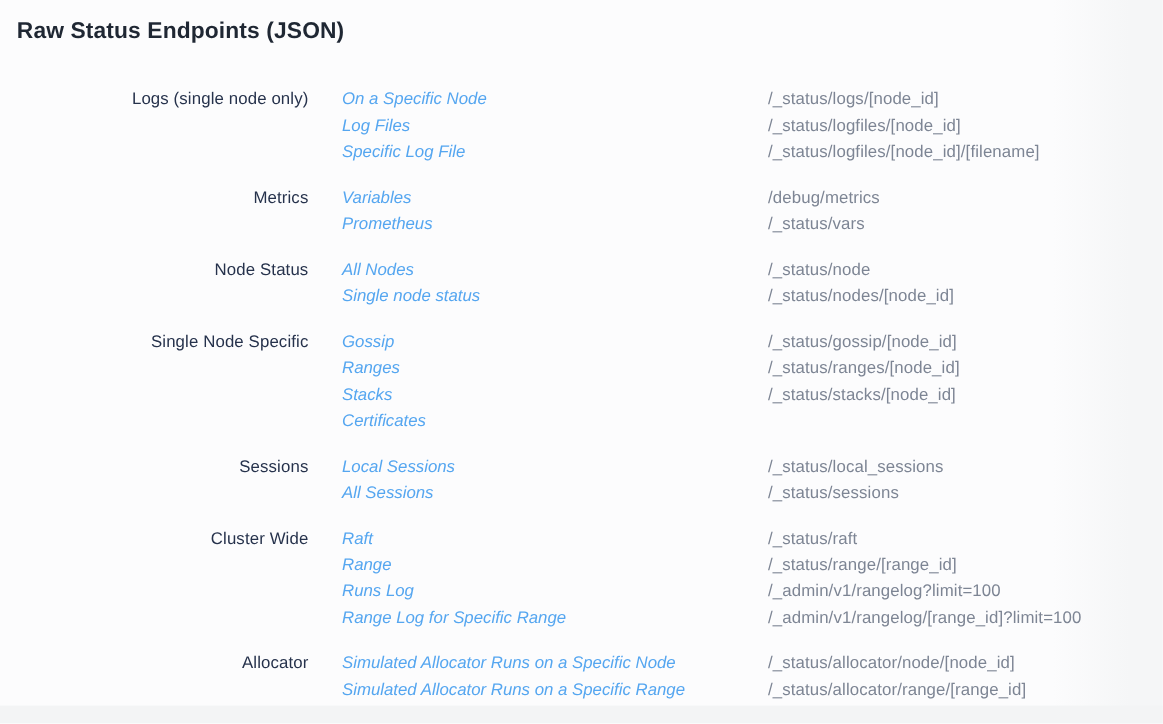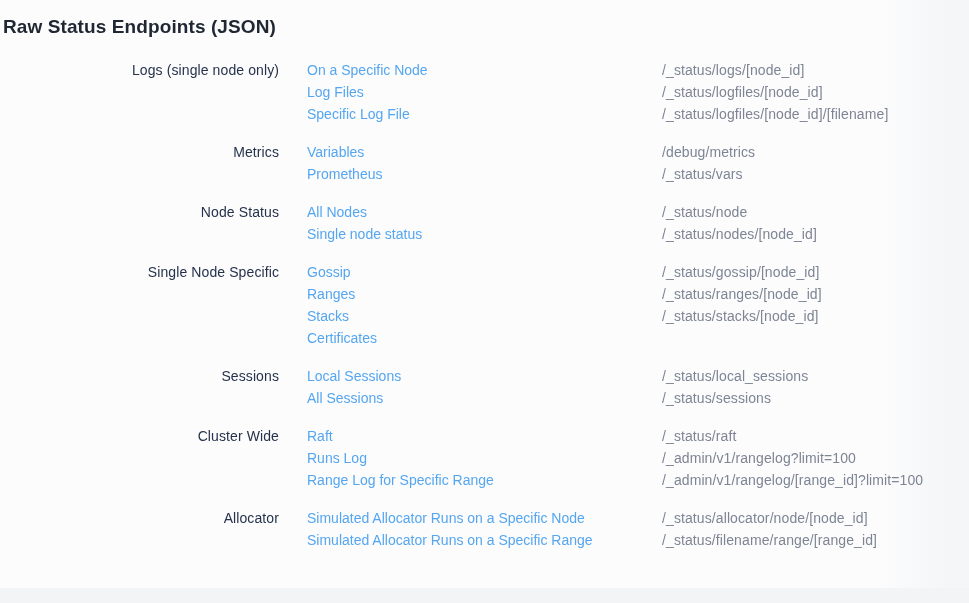--- a/index.html
+++ b/index.html
@@ -14,43 +14,43 @@
     background: linear-gradient(90deg, rgba(245,246,247,0), var(--bg-edge, #f5f6f7) 70%);
     pointer-events: none;
   }
   .bg-bottom {
     position: absolute; left: 0; bottom: 0; width: 100%; height: 15px;
     background: var(--bg-strip, #f3f4f5);
     pointer-events: none;
   }
   .page { position: relative; padding-top: 15px; z-index: 1; }
   h1.page-title {
-    margin-left: 3px;
+    margin-left: 14px;
     font-size: 19px;
     line-height: 24px;
     font-weight: 700;
     letter-spacing: 0.1px;
     color: var(--title, #1f2733);
   }
-  .sections { margin-top: 20px; padding-left: 22px; }
+  .sections { margin-top: 32px; }
   .section { margin-bottom: 16px; }
   .row {
     display: grid;
     grid-template-columns: 257px 383px 1fr;
     line-height: 22px;
     font-size: 14px;
     align-items: baseline;
   }
   .cat {
     text-align: right;
     color: var(--category, #26324c);
     font-weight: 400;
     letter-spacing: 0.1px;
   }
-  .link-cell { padding-left: 28px; }
+  .link-cell { padding-left: 28px; font-style: italic; }
   a.link {
     color: var(--link, #55a6f0);
     text-decoration: none;
     cursor: pointer;
   }
   .path {
     color: var(--path, #7d8594);
     letter-spacing: 0.1px;
   }
 </style>
@@ -173,20 +173,27 @@
   <div class="row">
       <div class="cat">Cluster Wide</div>
       <div class="link-cell">
         <a class="link" href="#">Raft</a>
       </div>
       <div class="path">/_status/raft</div>
     </div>
         <div class="row">
       <div class="cat"></div>
       <div class="link-cell">
+        <a class="link" href="#">Range</a>
+      </div>
+      <div class="path">/_status/range/[range_id]</div>
+    </div>
+        <div class="row">
+      <div class="cat"></div>
+      <div class="link-cell">
         <a class="link" href="#">Runs Log</a>
       </div>
       <div class="path">/_admin/v1/rangelog?limit=100</div>
     </div>
         <div class="row">
       <div class="cat"></div>
       <div class="link-cell">
         <a class="link" href="#">Range Log for Specific Range</a>
       </div>
       <div class="path">/_admin/v1/rangelog/[range_id]?limit=100</div>
@@ -199,17 +206,17 @@
       <div class="link-cell">
         <a class="link" href="#">Simulated Allocator Runs on a Specific Node</a>
       </div>
       <div class="path">/_status/allocator/node/[node_id]</div>
     </div>
         <div class="row">
       <div class="cat"></div>
       <div class="link-cell">
         <a class="link" href="#">Simulated Allocator Runs on a Specific Range</a>
       </div>
-      <div class="path">/_status/filename/range/[range_id]</div>
+      <div class="path">/_status/allocator/range/[range_id]</div>
     </div>
       </div>
     </div>
 </div>
 
 </body></html>

